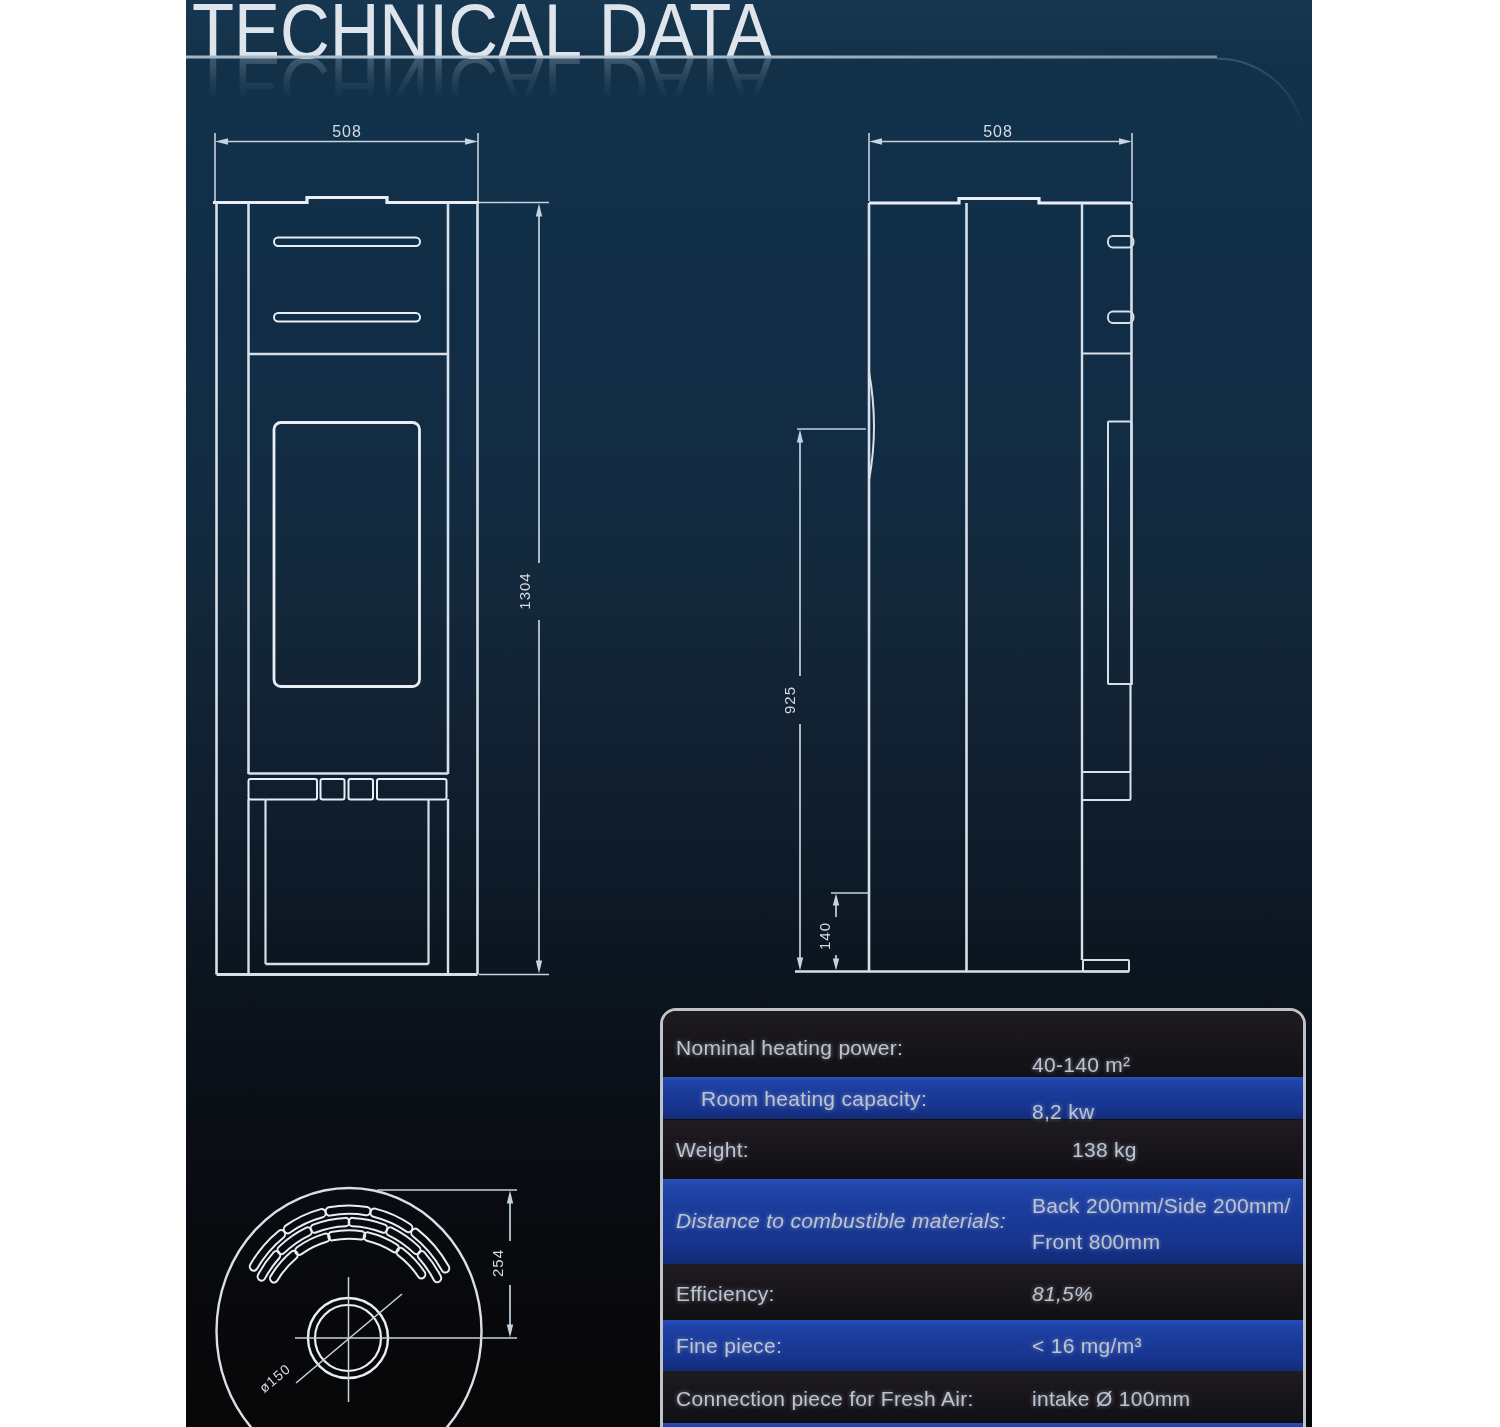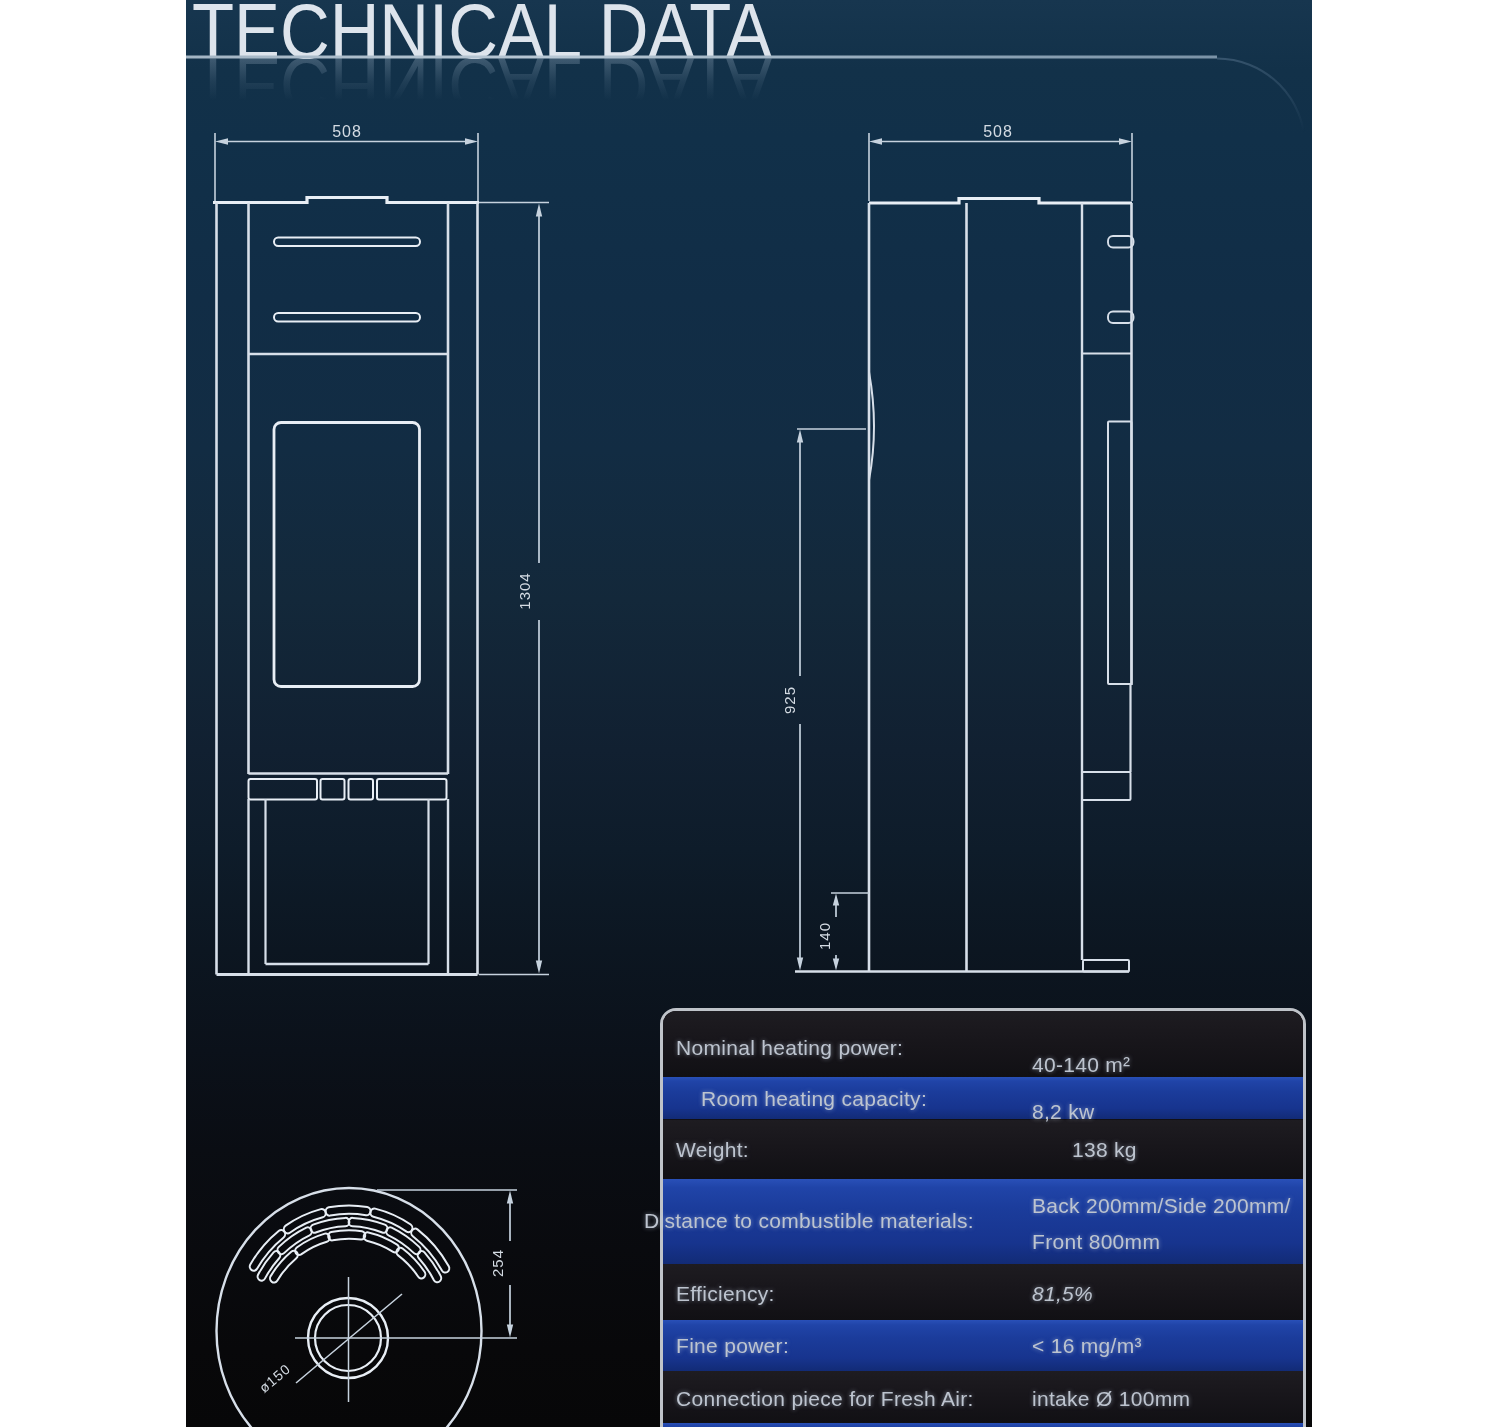--- a/index.html
+++ b/index.html
@@ -238,24 +238,24 @@
 
 <div class="lbl" style="left:676px;top:1036px;">Nominal heating power:</div>
 <div class="lbl" style="left:1032px;top:1072px;margin-top:28px;">8,2 kw</div>
 
 <div class="lbl" style="left:701px;top:1087px;">Room heating capacity:</div>
 <div class="lbl" style="left:1032px;top:1053px;">40-140 m²</div>
 
 <div class="lbl" style="left:676px;top:1138px;">Weight:</div>
 <div class="lbl" style="left:1072px;top:1138px;">138 kg</div>
 
-<div class="lbl" style="left:644px;top:1209px;">Distance to combustible materials:</div>
+<div class="lbl" style="left:676px;top:1209px;font-style:italic;">Distance to combustible materials:</div>
 <div class="lbl" style="left:1032px;top:1194px;text-align:right;">Back 200mm/Side 200mm/</div>
 <div class="lbl" style="left:1032px;top:1230px;">Front 800mm</div>
 
 <div class="lbl" style="left:676px;top:1282px;">Efficiency:</div>
 <div class="lbl" style="left:1032px;top:1282px;font-style:italic;">81,5%</div>
 
-<div class="lbl" style="left:676px;top:1334px;">Fine power:</div>
+<div class="lbl" style="left:676px;top:1334px;">Fine piece:</div>
 <div class="lbl" style="left:1032px;top:1334px;">&lt; 16 mg/m³</div>
 
 <div class="lbl" style="left:676px;top:1387px;text-align:right;">Connection piece for Fresh Air:</div>
 <div class="lbl" style="left:1032px;top:1387px;">intake Ø 100mm</div>
 
 </body></html>

